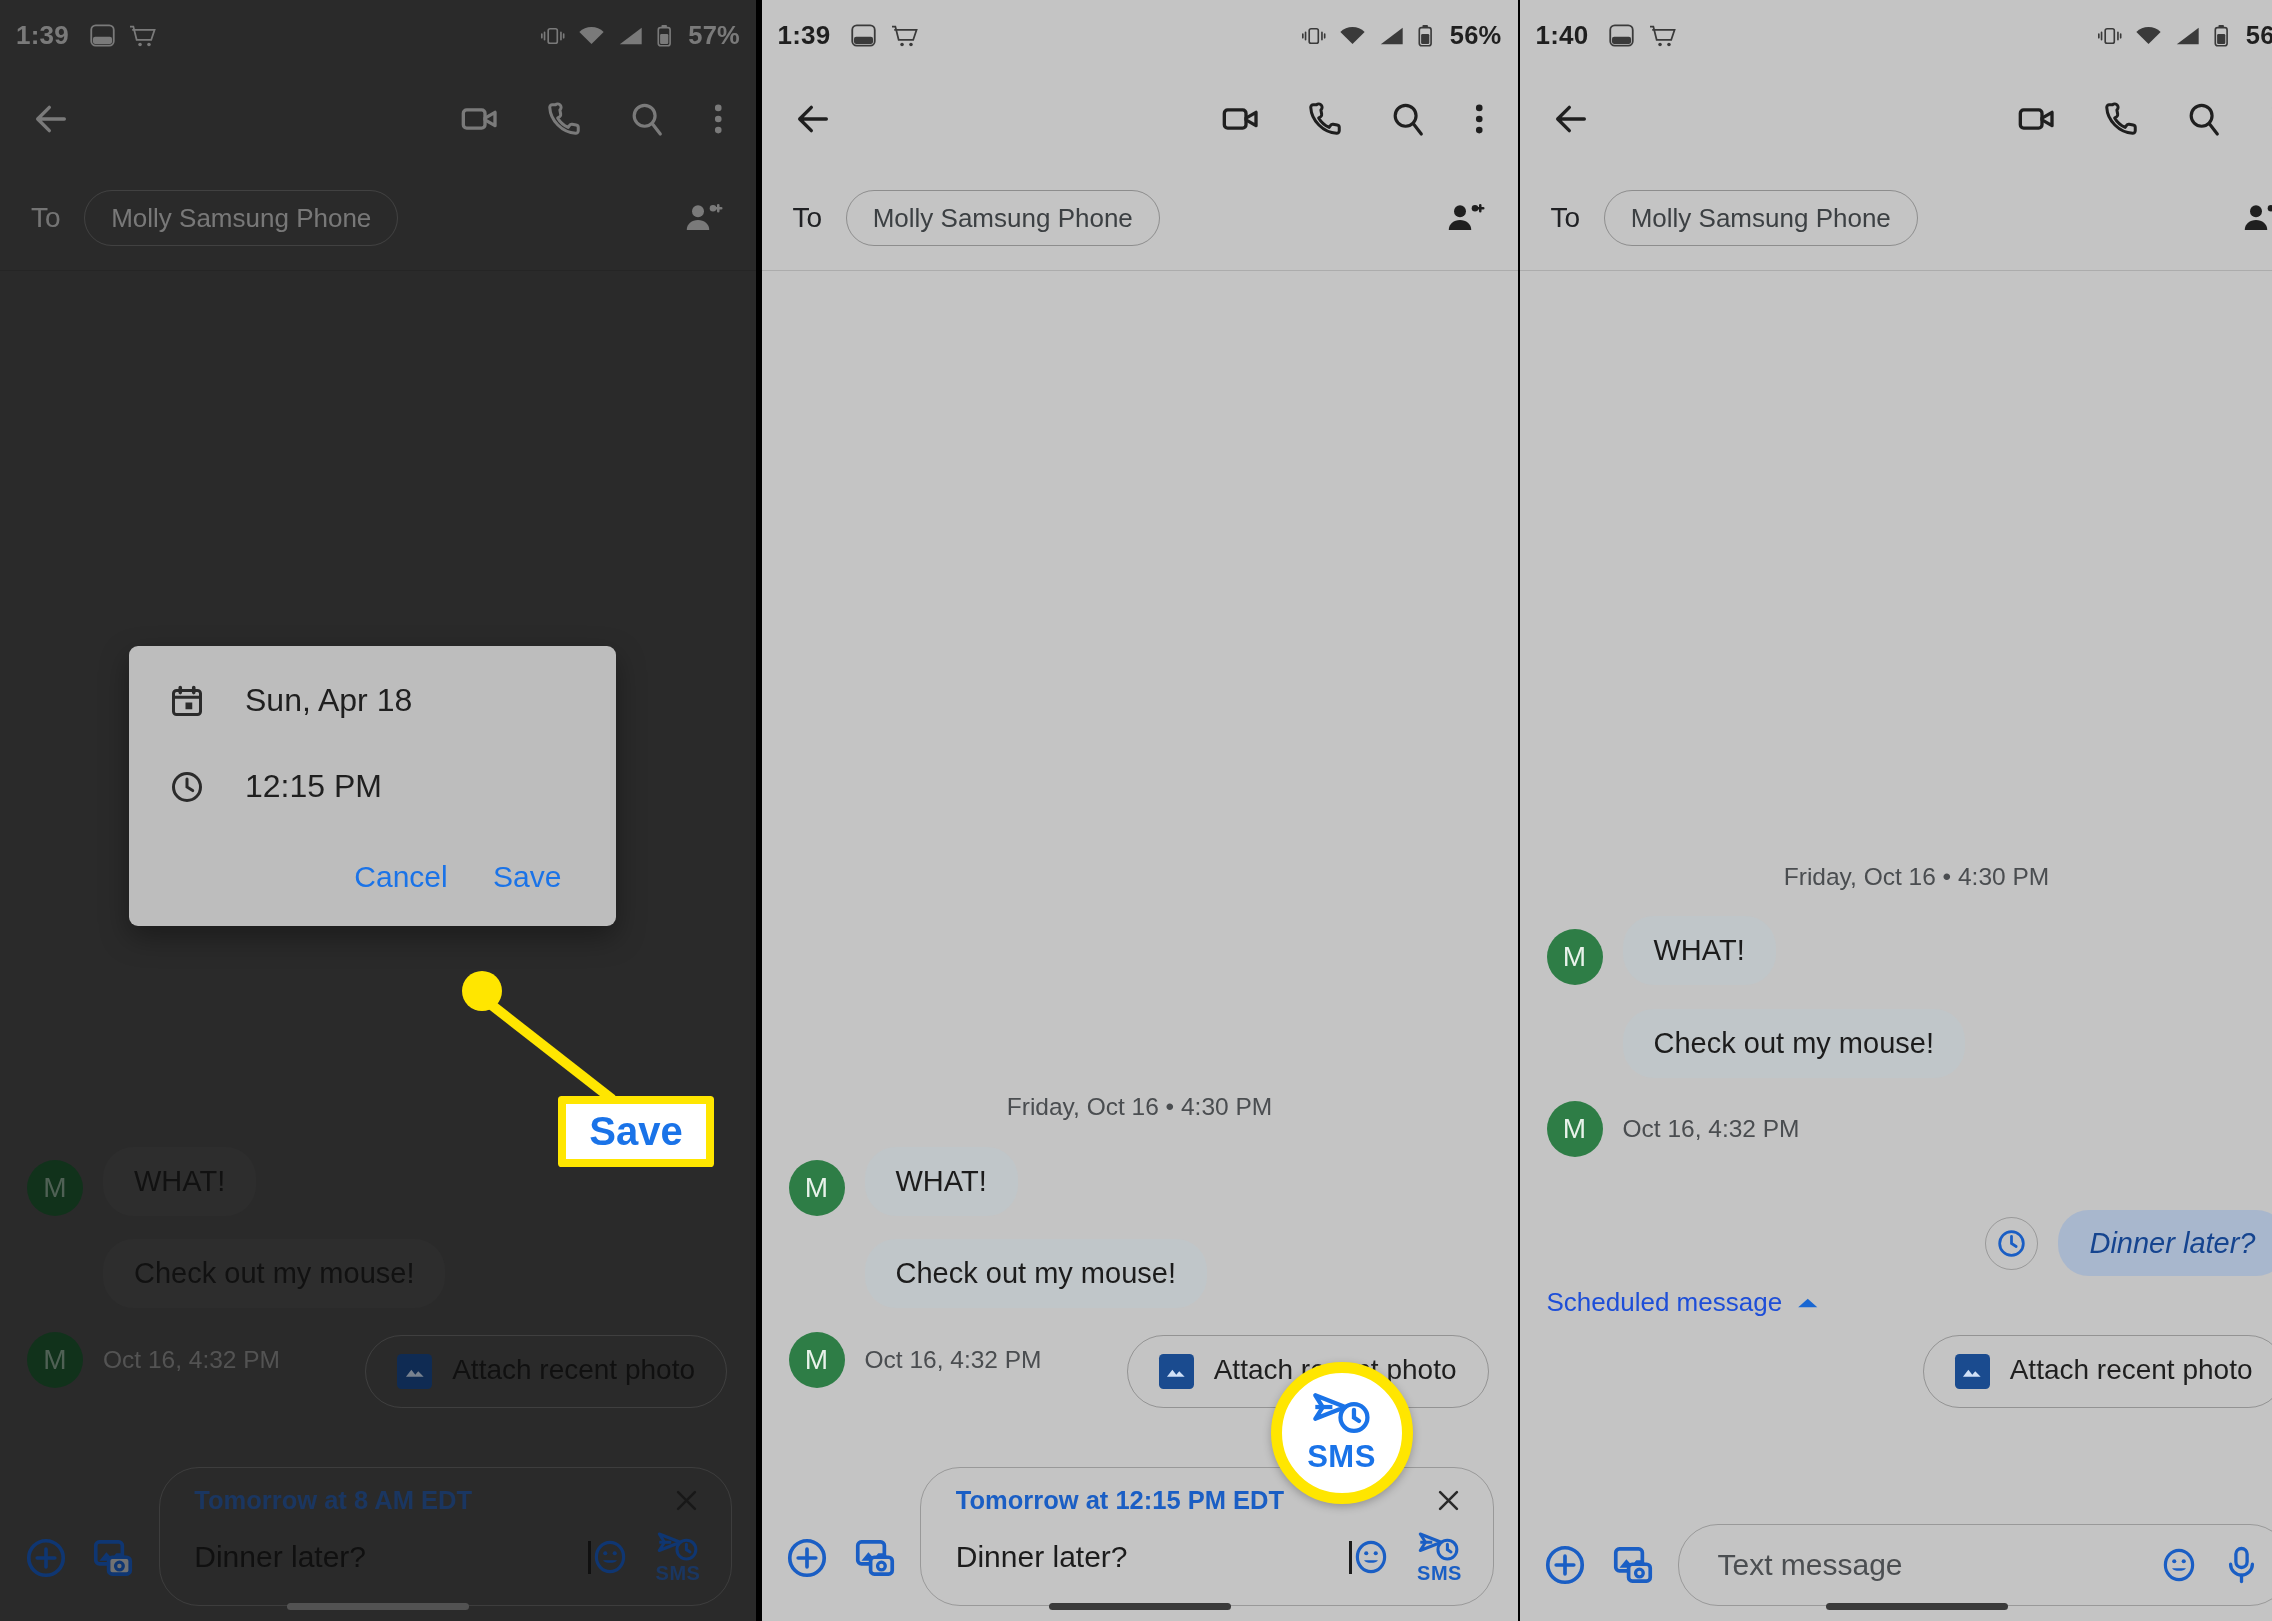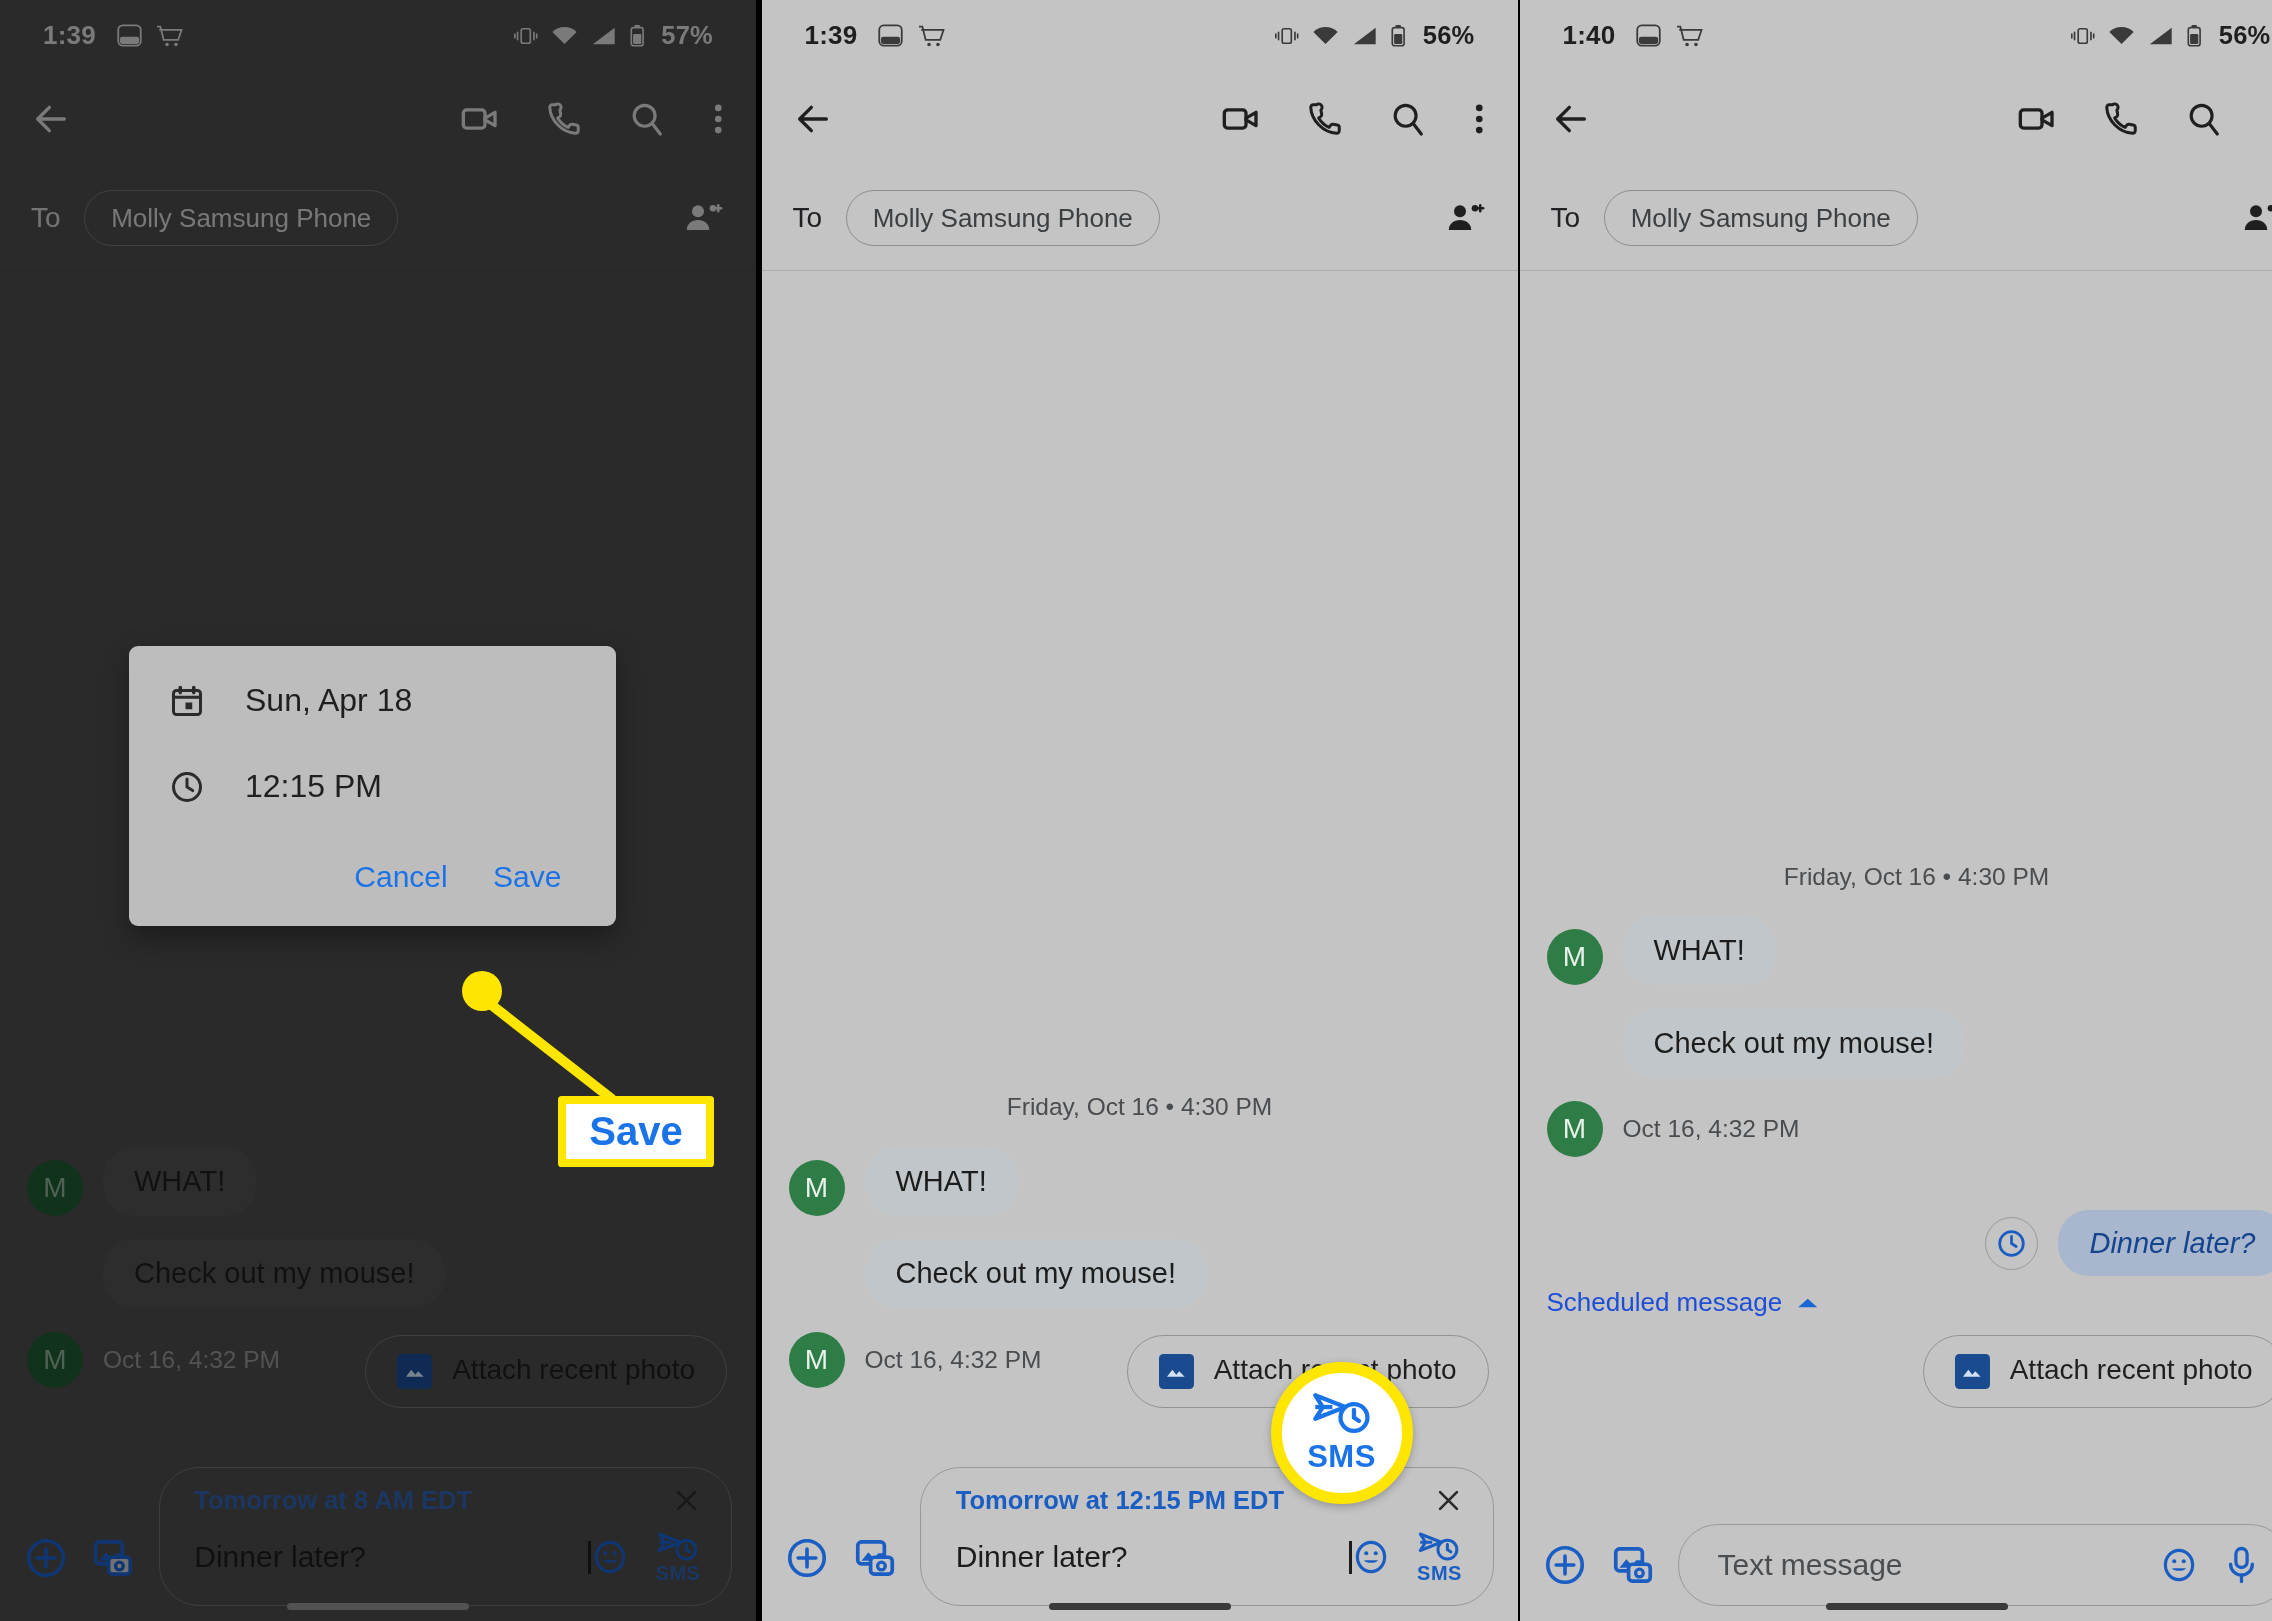--- a/index.html
+++ b/index.html
@@ -23,21 +23,21 @@
   #panel-3 { width: 794px; margin-left: 2px; }
 
   
   .dimmed { background: #494949; }
 
   
   .statusbar {
     height: 71px;
     display: flex;
     align-items: center;
-    padding: 0 43px;
+    padding: 0 16px;
     font-size: 26px;
     font-weight: 600;
     color: #1f1f1f;
     letter-spacing: 0.2px;
   }
   .dimmed .statusbar { color: #d3d3d3; }
   .sb-clock { margin-right: 20px; }
   .sb-notifs { display: flex; align-items: center; gap: 14.5px; }
   .sb-spacer { flex: 1; }
   .sb-right { display: flex; align-items: center; gap: 12.7px; }

